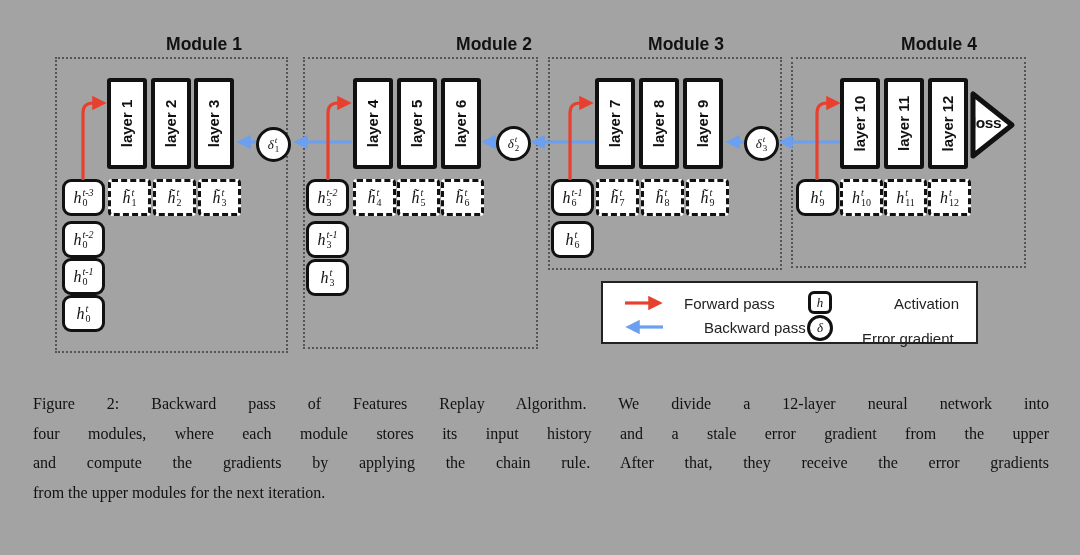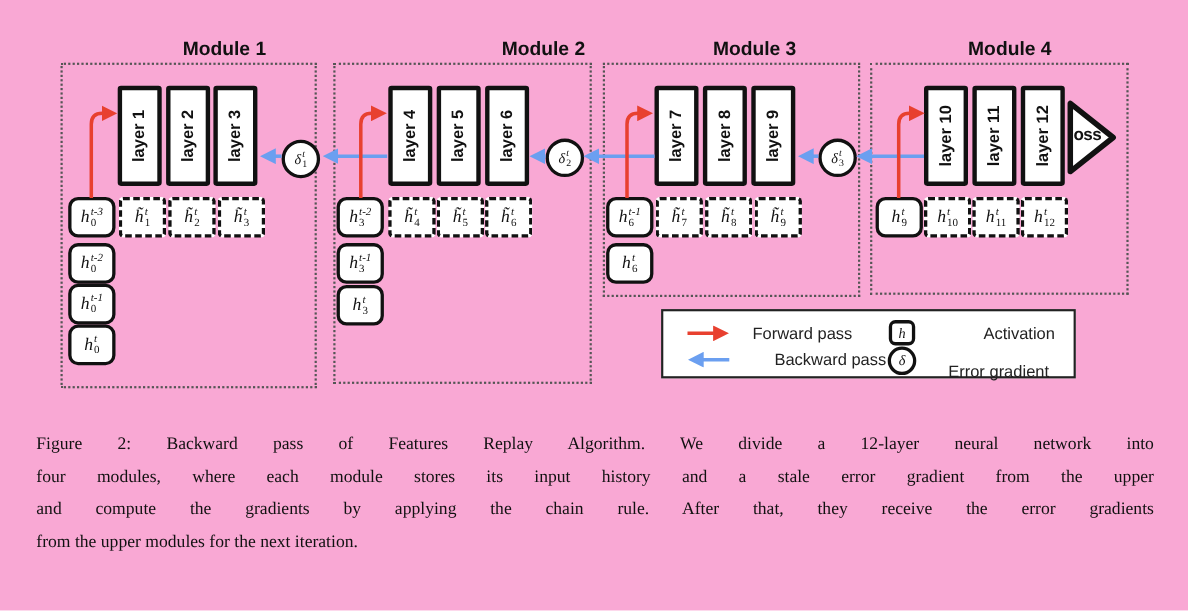--- a/index.html
+++ b/index.html
@@ -1,16 +1,16 @@
 <!DOCTYPE html>
 <html style="--fwd: #e8402f; --bwd: #6b9ff0;"><head>
 <meta charset="utf-8">
 <style>
   html,body{margin:0;padding:0;background:#fff;}
-  #stage{position:relative;width:1080px;height:555px;background:#f9a8d4;overflow:hidden;
+  #stage{position:relative;width:1080px;height:555px;background:#a3a3a3;overflow:hidden;
          font-family:"Liberation Sans",sans-serif;color:#111;}
   .modbox{position:absolute;border:2px dotted #555;background:transparent;box-sizing:border-box;z-index:1;}
   .modtitle{position:absolute;top:34px;transform:translateX(-50%);font-weight:bold;font-size:17.5px;
             white-space:nowrap;z-index:2;}
   .layer{position:absolute;top:78px;width:40px;height:91px;border:4px solid #111;border-radius:3px;
          background:#fff;box-sizing:border-box;display:flex;align-items:center;justify-content:center;z-index:2;}
   .vtext{transform:rotate(-90deg);white-space:nowrap;font-weight:bold;font-size:15px;}
   .hb{position:absolute;box-sizing:border-box;width:43px;height:37px;background:#fff;
       display:flex;align-items:center;justify-content:center;z-index:3;}
   .solid{border:3.5px solid #111;border-radius:9px;}
@@ -51,21 +51,21 @@
 <div id="stage">
 
   <div class="modbox" style="left:55px;top:57px;width:233px;height:296px;"></div>
   <div class="modbox" style="left:303px;top:57px;width:235px;height:292px;"></div>
   <div class="modbox" style="left:548px;top:57px;width:234px;height:213px;"></div>
   <div class="modbox" style="left:791px;top:57px;width:235px;height:211px;"></div>
 
   <div class="modtitle" style="left:204px;">Module 1</div>
   <div class="modtitle" style="left:451px;margin-left:43px;">Module 2</div>
   <div class="modtitle" style="left:686px;">Module 3</div>
-  <div class="modtitle" style="left:918px;text-align:center;">Module 4</div>
+  <div class="modtitle" style="left:939px;text-align:center;">Module 4</div>
 
   <div class="layer" style="left:107px;">
       <span class="vtext">layer 1</span>
     </div>
   <div class="layer" style="left:151px;">
       <span class="vtext">layer 2</span>
     </div>
   <div class="layer" style="left:194px;">
       <span class="vtext">layer 3</span>
     </div>

